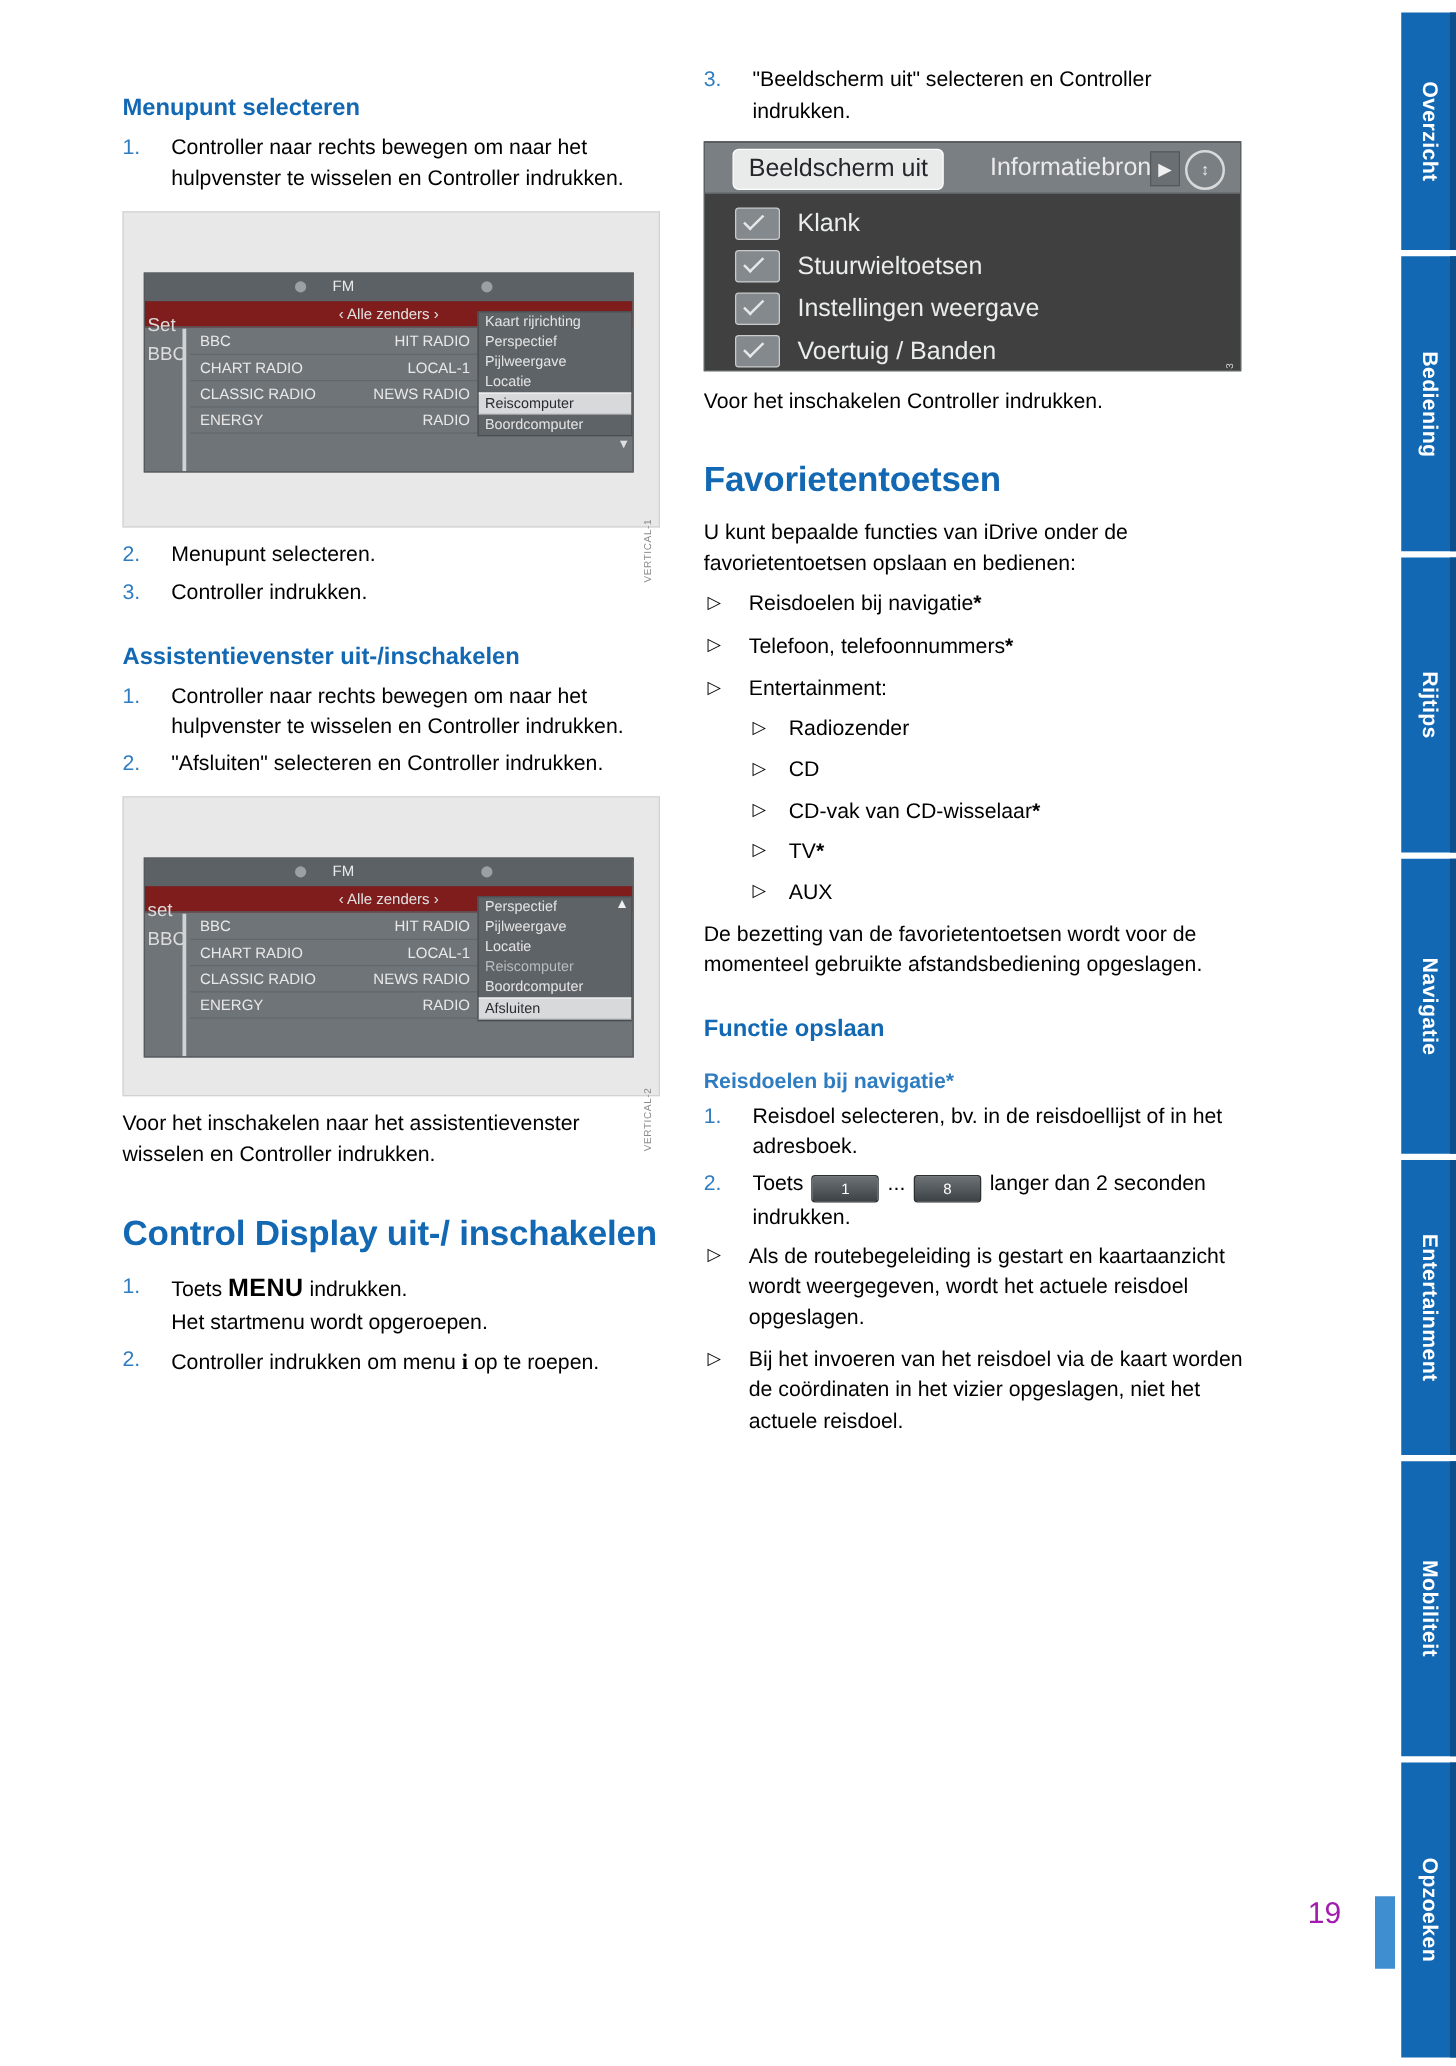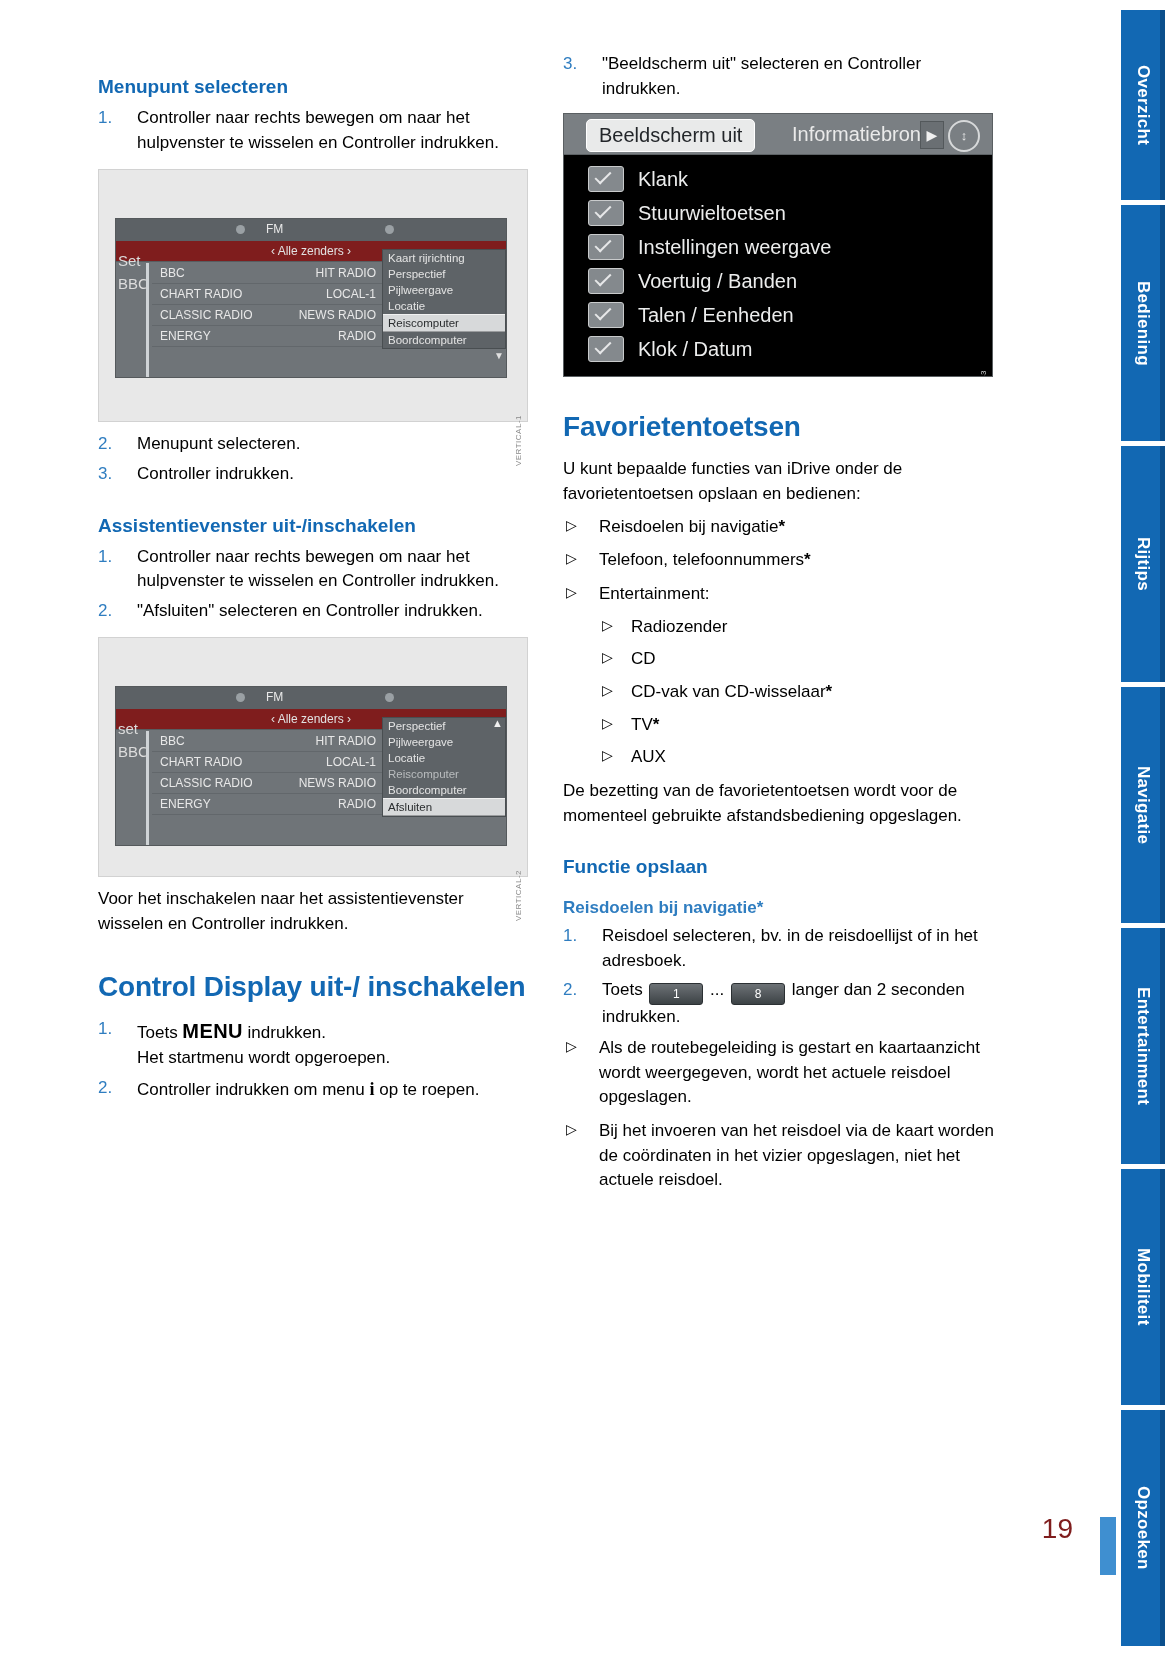--- a/index.html
+++ b/index.html
@@ -265,23 +265,23 @@
   .menu-panel .scrollup {
     position: absolute;
     right: 2px; top: -1px;
     font-size: 11px;
     color: #f0f0f0;
   }
 
   
   .fig-c {
     width: 430px;
-    height: 264px;
+    height: 184px;
     position: relative;
-    background: #000000;
+    background: #404040;
     border: 1px solid #5a5f62;
     margin: 12px 0 12px 0;
     box-sizing: border-box;
     overflow: hidden;
   }
   .tabrow {
     position: absolute;
     left: 0; top: 0; right: 0;
     height: 40px;
     background: #7a7f83;
@@ -395,22 +395,22 @@
     bottom: 0;
     width: 5px;
     background: #0b4f8c;
   }
 
   
   .pagenum {
     position: absolute;
     right: 92px;
     bottom: 108px;
-    font-size: 28px;
-    color: #7f1d1d;
+    font-size: 24px;
+    color: #a21caf;
   }
   .footer-bar {
     position: absolute;
     right: 49px;
     bottom: 78px;
     width: 16px;
     height: 58px;
     background: #3f8fd0;
   }
 </style>
@@ -598,20 +598,21 @@
           <span>Talen / Eenheden</span>
         </div>
         <div class="srow">
           <span class="sicon"></span>
           <span>Klok / Datum</span>
         </div>
       </div>
       <div class="fig-code">VERTICAL-3</div>
     </div>
 
+    <p class="body">Voor het inschakelen Controller indrukken.</p>
 
     <h1 class="section">Favorietentoetsen</h1>
 
     <p class="body">U kunt bepaalde functies van iDrive onder de favorietentoetsen opslaan en bedienen:</p>
 
     <ul class="tri">
       <li>
         <span>Reisdoelen bij navigatie</span><span class="star">*</span>
       </li>
       <li>

